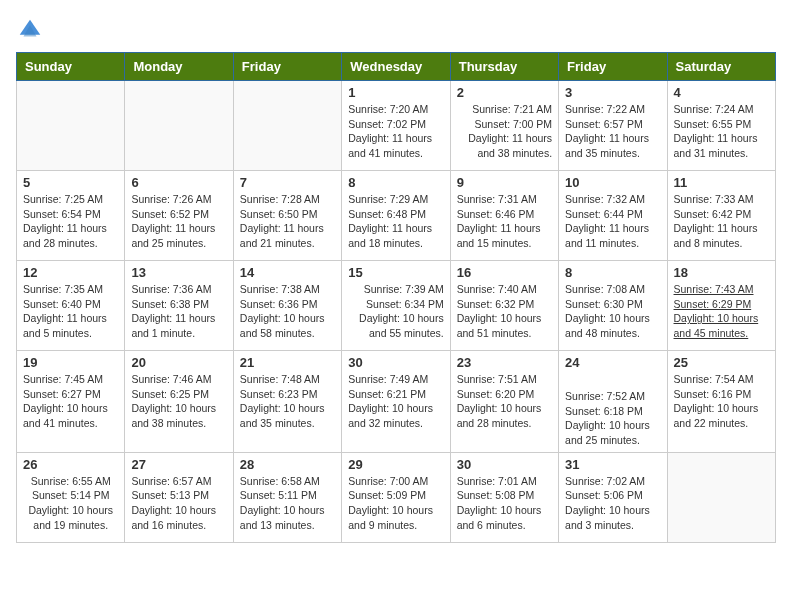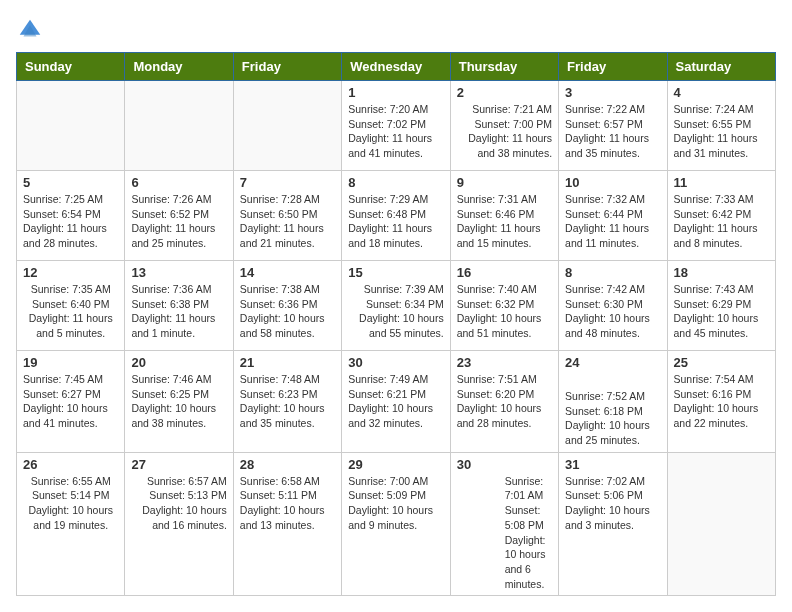--- a/index.html
+++ b/index.html
@@ -193,21 +193,21 @@
         <td>
           <div class="day-number">11</div>
           <div class="day-info" style="white-space: pre-line;">Sunrise: 7:33 AM
 Sunset: 6:42 PM
 Daylight: 11 hours and 8 minutes.</div>
         </td>
       </tr>
       <tr>
         <td>
           <div class="day-number">12</div>
-          <div class="day-info" style="white-space: pre-line; text-align: center;">Sunrise: 7:35 AM
+          <div class="day-info" style="white-space: pre-line;">Sunrise: 7:35 AM
 Sunset: 6:40 PM
 Daylight: 11 hours and 5 minutes.</div>
         </td>
         <td>
           <div class="day-number">13</div>
           <div class="day-info" style="white-space: pre-line;">Sunrise: 7:36 AM
 Sunset: 6:38 PM
 Daylight: 11 hours and 1 minute.</div>
         </td>
         <td>
@@ -223,27 +223,27 @@
 Daylight: 10 hours and 55 minutes.</div>
         </td>
         <td>
           <div class="day-number">16</div>
           <div class="day-info" style="white-space: pre-line;">Sunrise: 7:40 AM
 Sunset: 6:32 PM
 Daylight: 10 hours and 51 minutes.</div>
         </td>
         <td>
           <div class="day-number">8</div>
-          <div class="day-info" style="white-space: pre-line;">Sunrise: 7:42 AM
+          <div class="day-info" style="white-space: pre-line;">Sunrise: 7:08 AM
 Sunset: 6:30 PM
 Daylight: 10 hours and 48 minutes.</div>
         </td>
         <td>
           <div class="day-number">18</div>
-          <div class="day-info" style="white-space: pre-line;">Sunrise: 7:43 AM
+          <div class="day-info" style="white-space: pre-line; text-decoration: underline;">Sunrise: 7:43 AM
 Sunset: 6:29 PM
 Daylight: 10 hours and 45 minutes.</div>
         </td>
       </tr>
       <tr>
         <td>
           <div class="day-number">19</div>
           <div class="day-info" style="white-space: pre-line;">Sunrise: 7:45 AM
 Sunset: 6:27 PM
 Daylight: 10 hours and 41 minutes.</div>
@@ -287,39 +287,39 @@
       </tr>
       <tr>
         <td>
           <div class="day-number">26</div>
           <div class="day-info" style="white-space: pre-line; text-align: center;">Sunrise: 6:55 AM
 Sunset: 5:14 PM
 Daylight: 10 hours and 19 minutes.</div>
         </td>
         <td>
           <div class="day-number">27</div>
-          <div class="day-info" style="white-space: pre-line; text-align: right;">Sunrise: 6:57 AM
+          <div class="day-info" style="white-space: pre-line;">Sunrise: 6:57 AM
 Sunset: 5:13 PM
 Daylight: 10 hours and 16 minutes.</div>
         </td>
         <td>
           <div class="day-number">28</div>
           <div class="day-info" style="white-space: pre-line;">Sunrise: 6:58 AM
 Sunset: 5:11 PM
 Daylight: 10 hours and 13 minutes.</div>
         </td>
         <td>
           <div class="day-number">29</div>
           <div class="day-info" style="white-space: pre-line;">Sunrise: 7:00 AM
 Sunset: 5:09 PM
 Daylight: 10 hours and 9 minutes.</div>
         </td>
         <td>
           <div class="day-number">30</div>
-          <div class="day-info" style="white-space: pre-line; margin-left: 48px;">Sunrise: 7:01 AM
+          <div class="day-info" style="white-space: pre-line;">Sunrise: 7:01 AM
 Sunset: 5:08 PM
 Daylight: 10 hours and 6 minutes.</div>
         </td>
         <td>
           <div class="day-number">31</div>
           <div class="day-info" style="white-space: pre-line;">Sunrise: 7:02 AM
 Sunset: 5:06 PM
 Daylight: 10 hours and 3 minutes.</div>
         </td>
         <td class="empty"></td>

